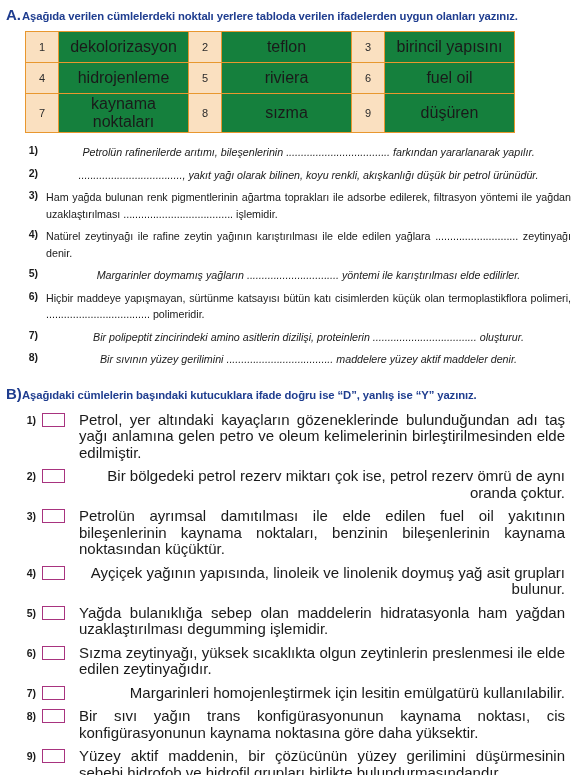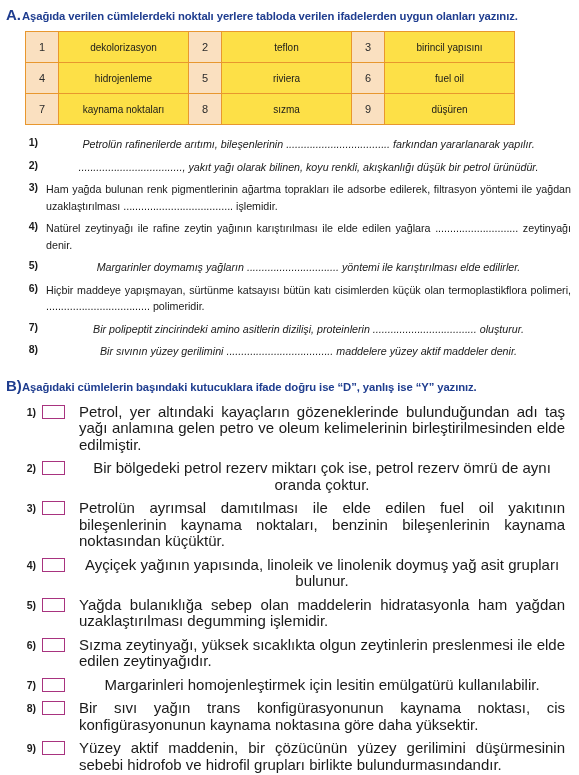--- a/index.html
+++ b/index.html
@@ -47,25 +47,25 @@
     margin: 8px 0 0 25px;
   }
   table.wordbank {
     border-collapse: collapse;
     width: 472px;
     table-layout: fixed;
   }
   table.wordbank td {
     border: 1px solid #e8972e;
     height: 28px;
-    font-size: 10px;
+    font-size: 16px;
     text-align: center;
     vertical-align: middle;
     color: #1a1a1a;
-    background: #fde047;
+    background: #15803d;
   }
   table.wordbank td.num {
     width: 30px;
     background: #fae0c0;
     color: #2b2b2b;
     font-size: 11px;
   }
   table.wordbank td.term {
     width: 127px;
   }
@@ -138,21 +138,21 @@
     box-sizing: border-box;
     cursor: pointer;
   }
   .btext {
     flex: 1;
     font-size: 15px;
     line-height: 16.5px;
     text-align: justify;
     padding-right: 14px;
   }
-  .btext.last-left { text-align: center; }
+  .btext.last-left { text-align: right; }
 </style>
 </head>
 <body>
 
 <div id="section-a-header" class="section-header">
   <span class="section-letter">A.</span>
   <span class="section-title">Aşağıda verilen cümlelerdeki noktalı yerlere tabloda verilen ifadelerden uygun olanları yazınız.</span>
 </div>
 
 <div class="wordbank-wrap">

